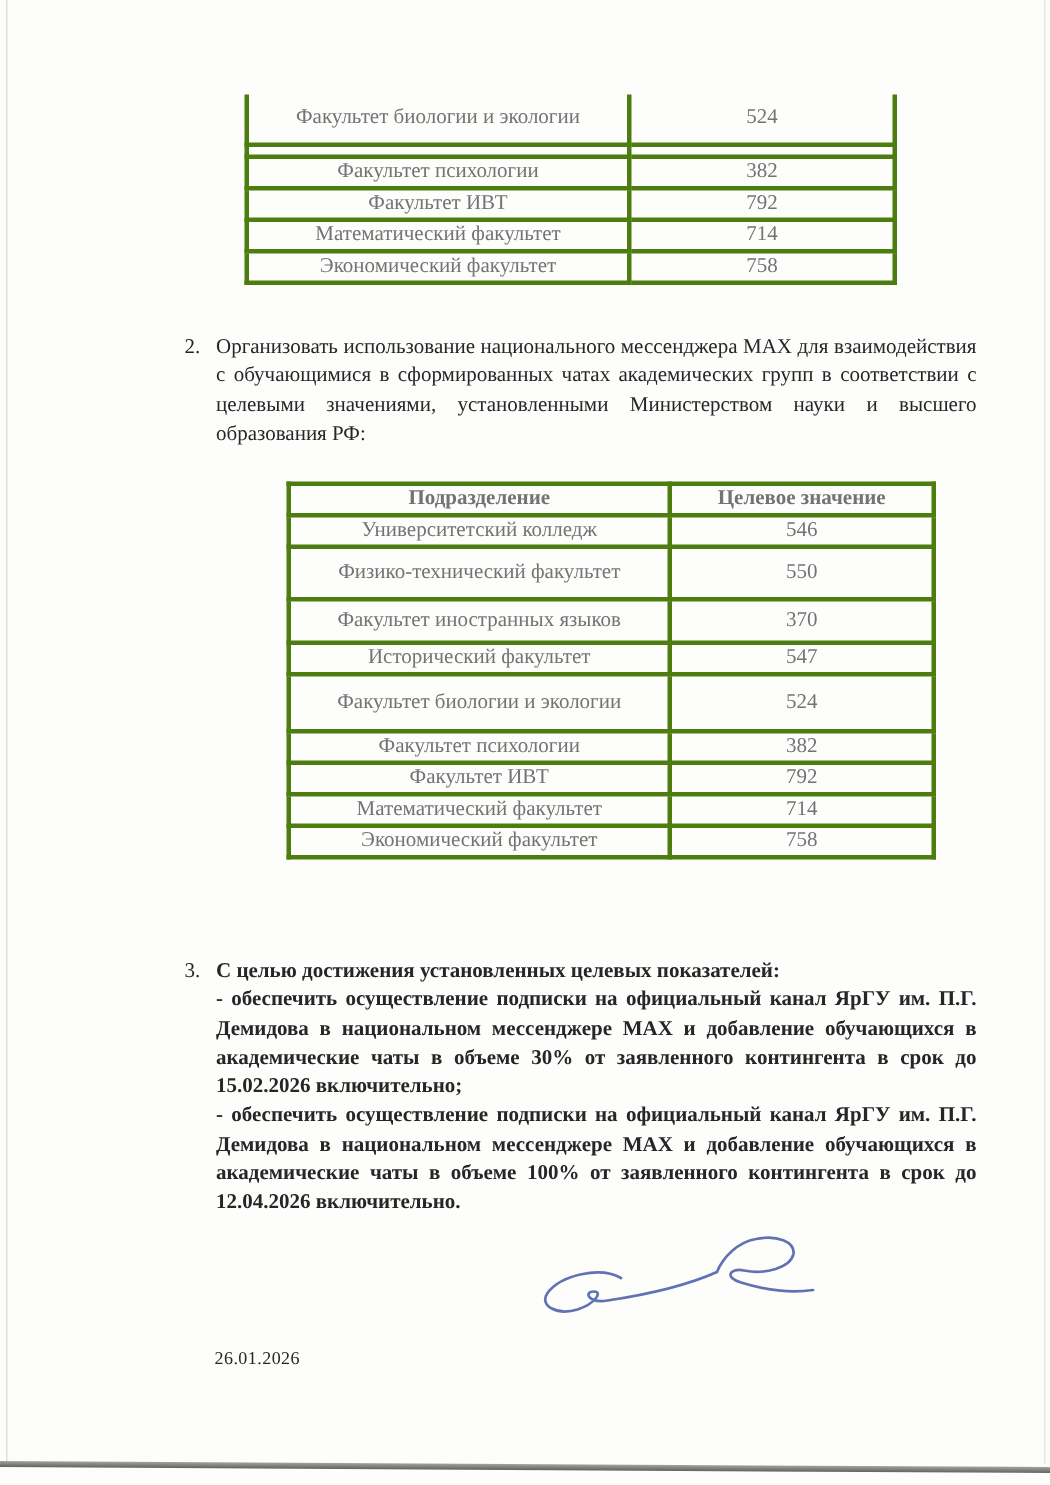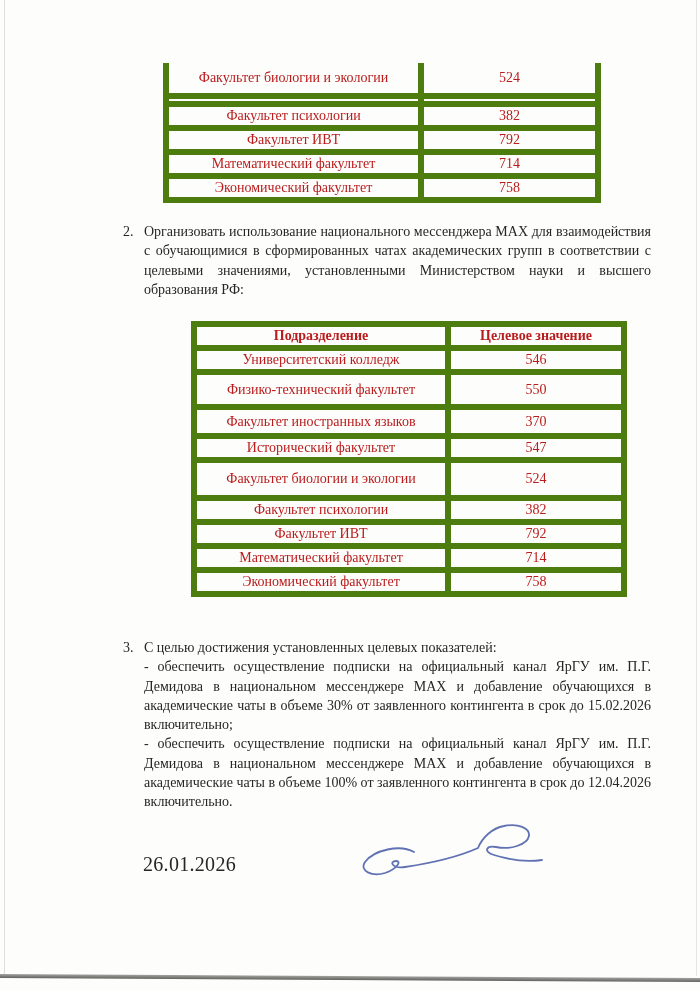--- a/index.html
+++ b/index.html
@@ -29,25 +29,25 @@
     position: absolute; left: 0; top: 974px; width: 702px; height: 4px;
     background: linear-gradient(#a3a3a0, #62625e);
     transform: rotate(0.33deg);
     transform-origin: left center;
   }
 
   
   table {
     border-collapse: collapse;
     font-size: 14px;
-    color: #b91c1c;
+    color: #737373;
     table-layout: fixed;
   }
   td, th {
-    border: 6px solid #4d7c0f;
+    border: 3px solid #4d7c0f;
     text-align: center;
     vertical-align: middle;
     padding: 1px 5px;
     overflow: hidden;
   }
   th { font-weight: bold; }
 
   .tbl-top {
     position: absolute; left: 163px; top: 63px; width: 432px;
   }
@@ -67,28 +67,28 @@
     display: flex;
     font-size: 14px;
     line-height: 19.3px;
   }
   .list-item .num { width: 21px; flex: none; }
   .list-item .content {
     flex: 1;
     text-align: justify;
     text-align-last: left;
   }
-  .content p { margin: 0; }
+  .content p { margin: 0; font-weight: bold; }
 
   .item2 { top: 222px; }
   .item3 { top: 638px; }
 
   .doc-date {
-    position: absolute; left: 143px; top: 853px;
-    font-size: 20px; letter-spacing: 0.3px;
+    position: absolute; left: 143px; top: 898px;
+    font-size: 12px; letter-spacing: 0.3px;
   }
 
   .signature {
     position: absolute; left: 352px; top: 818px;
     width: 200px; height: 72px;
   }
 </style>
 </head>
 <body>
 

